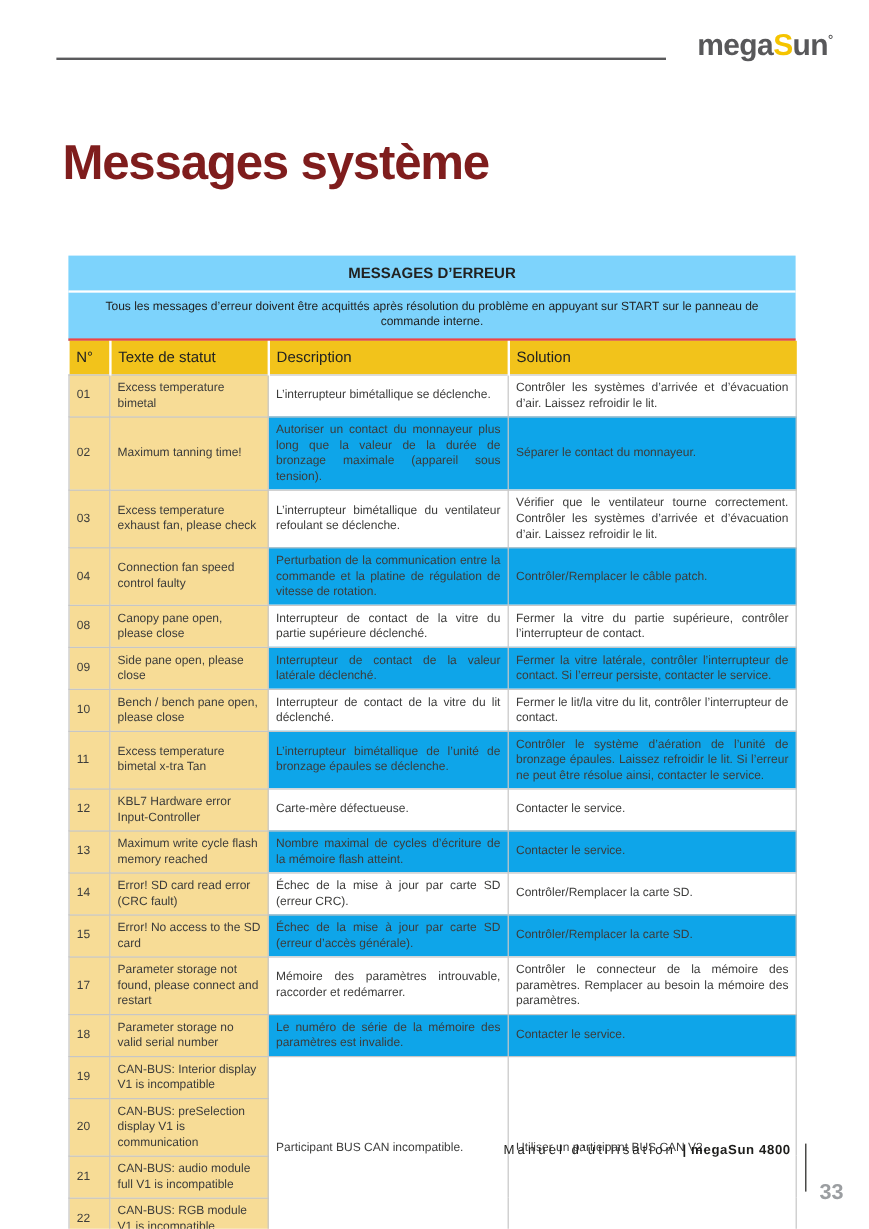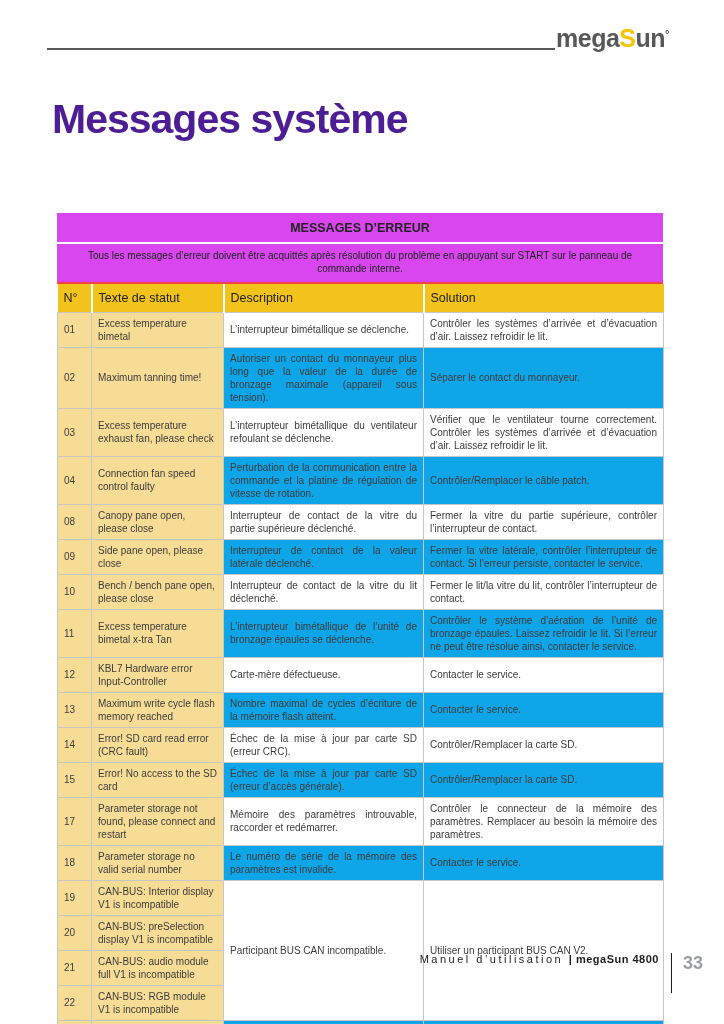--- a/index.html
+++ b/index.html
@@ -11,40 +11,40 @@
     position:relative;
     overflow:hidden;
   }
 
   
   .top-rule {
     position:absolute; left:47px; top:48px;
     width:508px; height:2px; background:#5a5a5c;
   }
   .logo {
-    position:absolute; left:556px; top:24px;
+    position:absolute; left:581px; top:24px;
     font-size:25px; font-weight:bold; letter-spacing:-0.5px;
     color:#58585a; white-space:nowrap;
   }
   .logo .accent { color:#f5c400; }
   .logo .mark { font-size:11px; vertical-align:super; color:#58585a; }
 
   
   .page-title {
-    position:absolute; left:52px; top:96px;
+    position:absolute; left:52px; top:112px;
     font-size:41px; font-weight:bold; letter-spacing:-1px;
-    color:#4c1d95;
+    color:#7f1d1d;
   }
 
   
   .table-wrap {
     position:absolute; left:57px; top:213px; width:606px;
     font-size:10px; line-height:1.3;
   }
-  .gold { background:#d946ef; }
+  .gold { background:#7dd3fc; }
   .tbl-title {
     text-align:center; font-weight:bold; font-size:12.5px;
     padding:7px 4px 6px; color:#222221;
     border-bottom:2px solid #ffffff;
   }
   .tbl-subtitle {
     text-align:center; font-size:10px; color:#222221;
     padding:5px 14px 7px;
     border-bottom:2px solid #ef4444;
   }
@@ -69,21 +69,21 @@
   td.c-desc, td.c-sol { text-align:justify; }
 
   
   .footer {
     position:absolute; right:21px; top:953px; height:42px;
     display:flex; align-items:flex-start;
   }
   .footer-text { font-size:11px; color:#1d1d1b; letter-spacing:2.5px; white-space:nowrap; }
   .footer-text .bold { font-weight:bold; letter-spacing:0.5px; }
   .footer-divider { width:1px; height:40px; background:#1d1d1b; margin:0 11px 0 12px; }
-  .page-number { font-size:18px; font-weight:bold; color:#9b9ea1; }
+  .page-number { font-size:18px; font-weight:bold; color:#9b9ea1;margin-top:30px; }
 </style>
 </head>
 <body>
 
 <div class="top-rule"></div>
 
 <div class="logo"><span>mega</span><span class="accent">S</span><span>un</span><span class="mark">°</span></div>
 
 <h1 class="page-title" style="margin:0;">Messages système</h1>
 
@@ -191,21 +191,21 @@
           <td class="c-sol">Contacter le service.</td>
         </tr>
         <tr class="white">
           <td class="c-no">19</td>
           <td class="c-status">CAN-BUS: Interior display V1 is incompatible</td>
           <td class="c-desc" rowspan="4">Participant BUS CAN incompatible.</td>
           <td class="c-sol" rowspan="4">Utiliser un participant BUS CAN V2.</td>
         </tr>
         <tr class="white">
           <td class="c-no">20</td>
-          <td class="c-status">CAN-BUS: preSelection display V1 is incompatible</td>
+          <td class="c-status">CAN-BUS: preSelection display V1 is communication</td>
         </tr>
         <tr class="white">
           <td class="c-no">21</td>
           <td class="c-status">CAN-BUS: audio module full V1 is incompatible</td>
         </tr>
         <tr class="white">
           <td class="c-no">22</td>
           <td class="c-status">CAN-BUS: RGB module V1 is incompatible</td>
         </tr>
         <tr class="cream">

